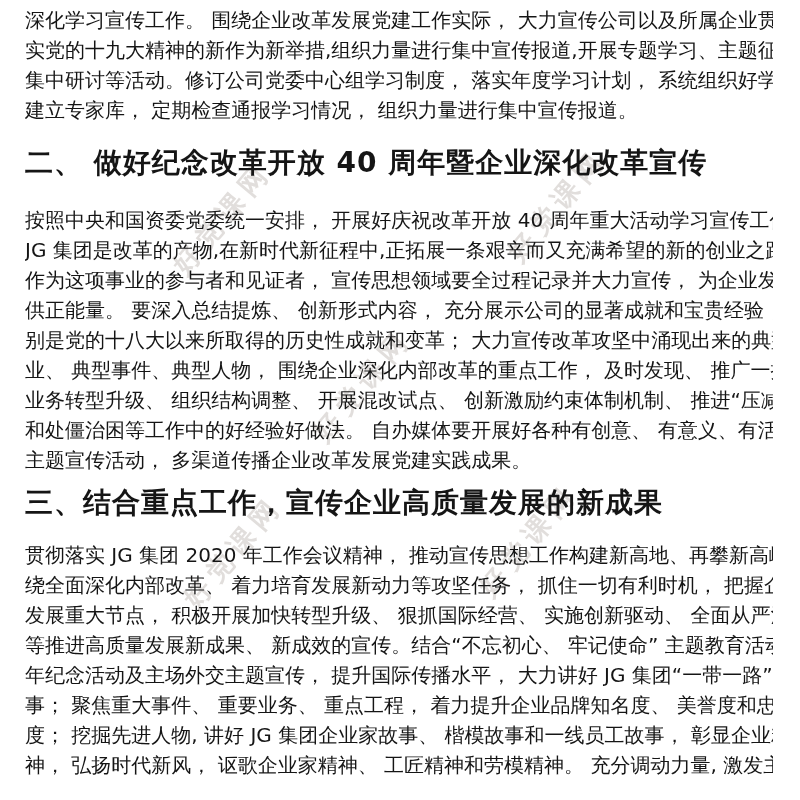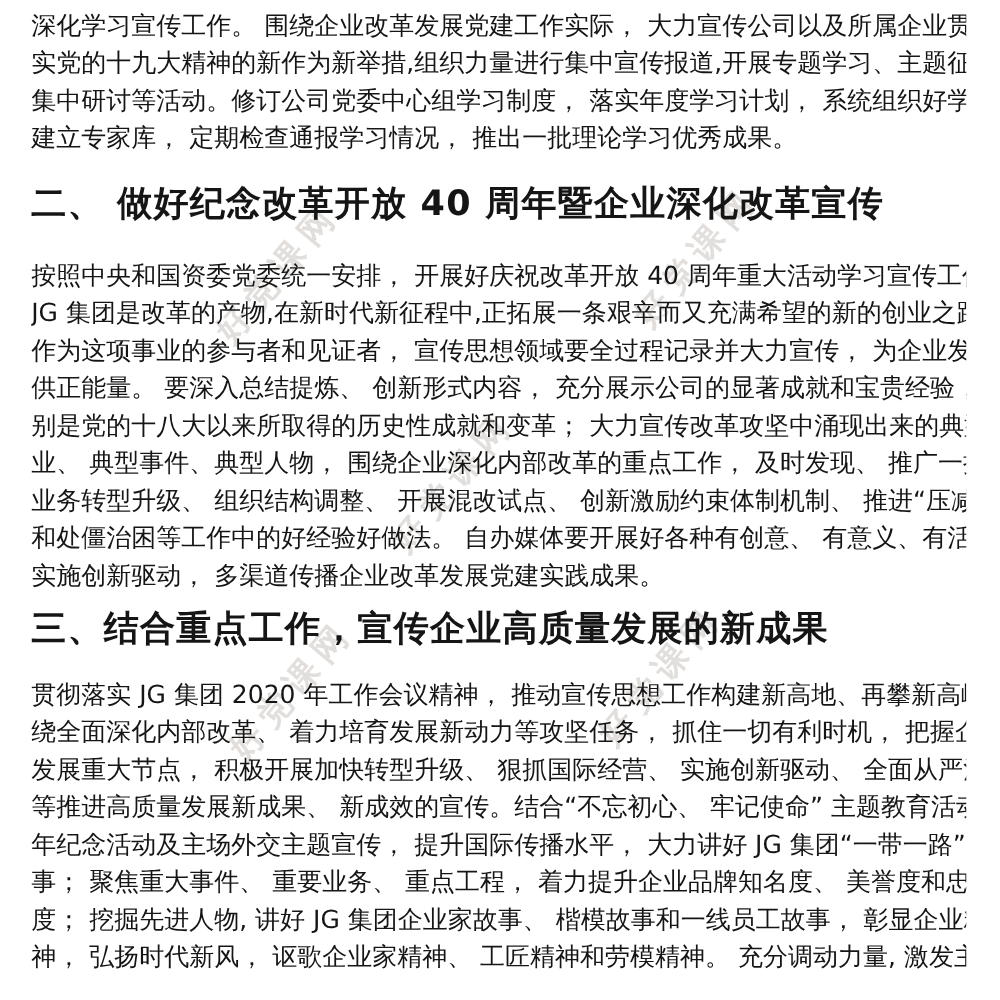--- a/index.html
+++ b/index.html
@@ -44,33 +44,33 @@
       <span class="wm" style="left: 557px; top: 205px; color: rgb(179, 170, 164);">好党课网</span>
       <span class="wm" style="left: 362px; top: 385px; color: rgb(179, 170, 164);">好党课网</span>
       <span class="wm" style="left: 233px; top: 552px; color: rgb(179, 170, 164);">好党课网</span>
       <span class="wm" style="left: 528px; top: 540px; color: rgb(179, 170, 164);">好党课网</span>
     </div>
   <div class="content">
       <div class="sec">
         <div class="line">深化学习宣传工作。 围绕企业改革发展党建工作实际， 大力宣传公司以及所属企业贯彻落</div>
         <div class="line">实党的十九大精神的新作为新举措,组织力量进行集中宣传报道,开展专题学习、主题征文、</div>
         <div class="line">集中研讨等活动。修订公司党委中心组学习制度， 落实年度学习计划， 系统组织好学习，</div>
-        <div class="line last">建立专家库， 定期检查通报学习情况， 推出一批理论学习优秀成果。</div>
+        <div class="line last">建立专家库， 定期检查通报学习情况， 组织力量进行集中宣传报道。</div>
       </div>
       <div class="sec heading">二、 做好纪念改革开放 40 周年暨企业深化改革宣传</div>
       <div class="sec">
         <div class="line">按照中央和国资委党委统一安排， 开展好庆祝改革开放 40 周年重大活动学习宣传工作。</div>
         <div class="line">JG 集团是改革的产物,在新时代新征程中,正拓展一条艰辛而又充满希望的新的创业之路。</div>
         <div class="line">作为这项事业的参与者和见证者， 宣传思想领域要全过程记录并大力宣传， 为企业发展提</div>
         <div class="line">供正能量。 要深入总结提炼、 创新形式内容， 充分展示公司的显著成就和宝贵经验， 特</div>
         <div class="line">别是党的十八大以来所取得的历史性成就和变革； 大力宣传改革攻坚中涌现出来的典型企</div>
         <div class="line">业、 典型事件、典型人物， 围绕企业深化内部改革的重点工作， 及时发现、 推广一批在</div>
         <div class="line">业务转型升级、 组织结构调整、 开展混改试点、 创新激励约束体制机制、 推进“压减”</div>
         <div class="line">和处僵治困等工作中的好经验好做法。 自办媒体要开展好各种有创意、 有意义、有活力的</div>
-        <div class="line last">实施创新驱动， 多渠道传播企业改革发展党建实践成果。</div>
+        <div class="line last">主题宣传活动， 多渠道传播企业改革发展党建实践成果。</div>
       </div>
       <div class="sec heading">三、结合重点工作，宣传企业高质量发展的新成果</div>
       <div class="sec">
         <div class="line">贯彻落实 JG 集团 2020 年工作会议精神， 推动宣传思想工作构建新高地、再攀新高峰。围</div>
         <div class="line">绕全面深化内部改革、 着力培育发展新动力等攻坚任务， 抓住一切有利时机， 把握企业</div>
         <div class="line">发展重大节点， 积极开展加快转型升级、 狠抓国际经营、 实施创新驱动、 全面从严治党</div>
         <div class="line">等推进高质量发展新成果、 新成效的宣传。结合“不忘初心、 牢记使命” 主题教育活动，</div>
         <div class="line">年纪念活动及主场外交主题宣传， 提升国际传播水平， 大力讲好 JG 集团“一带一路” 故</div>
         <div class="line">事； 聚焦重大事件、 重要业务、 重点工程， 着力提升企业品牌知名度、 美誉度和忠诚</div>
         <div class="line">度； 挖掘先进人物, 讲好 JG 集团企业家故事、 楷模故事和一线员工故事， 彰显企业精</div>

